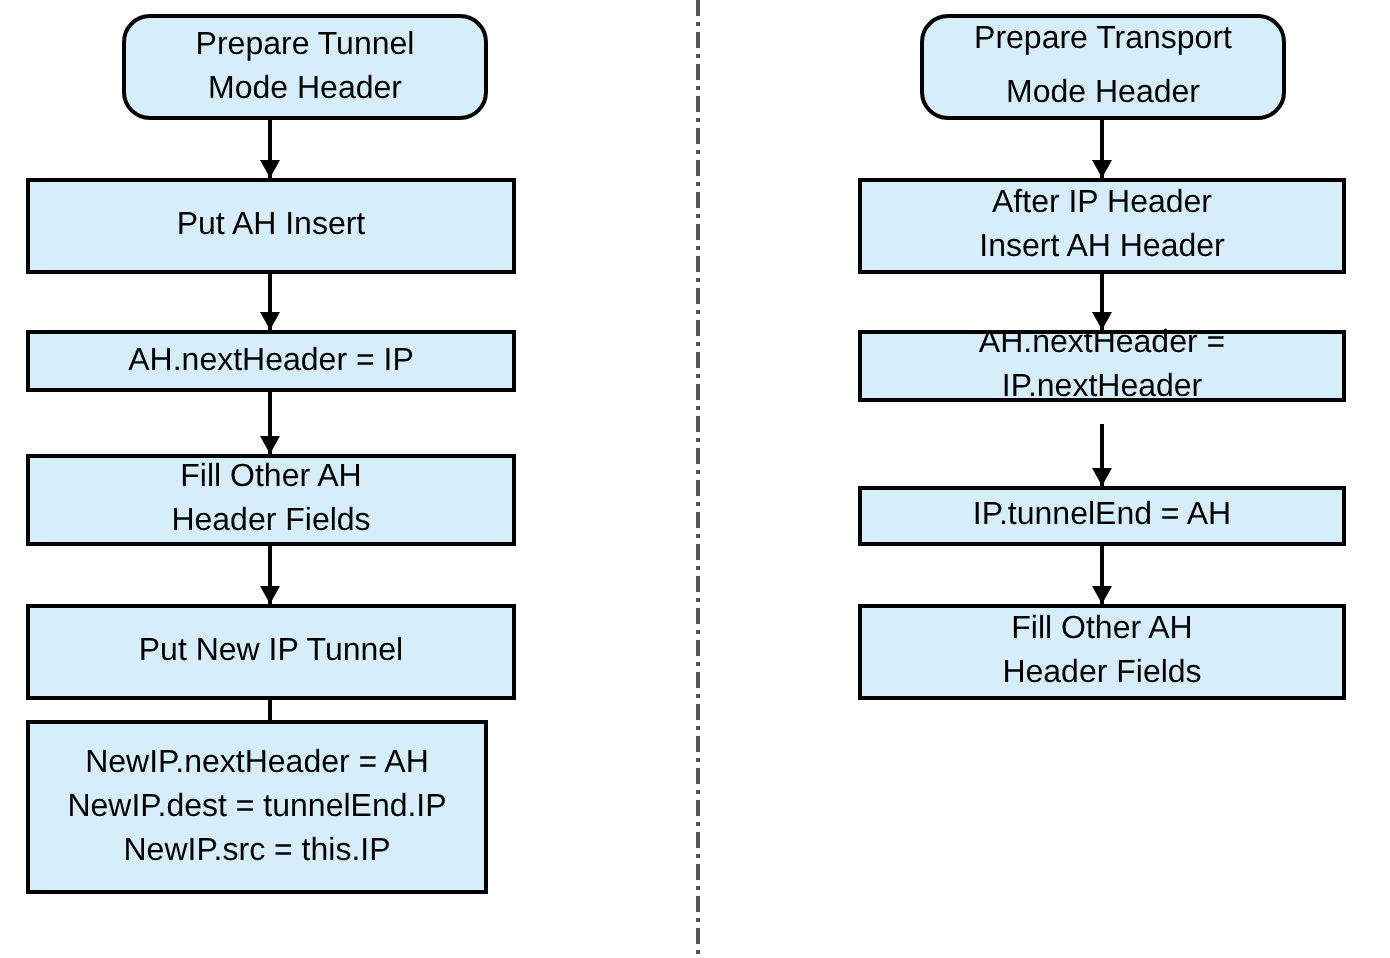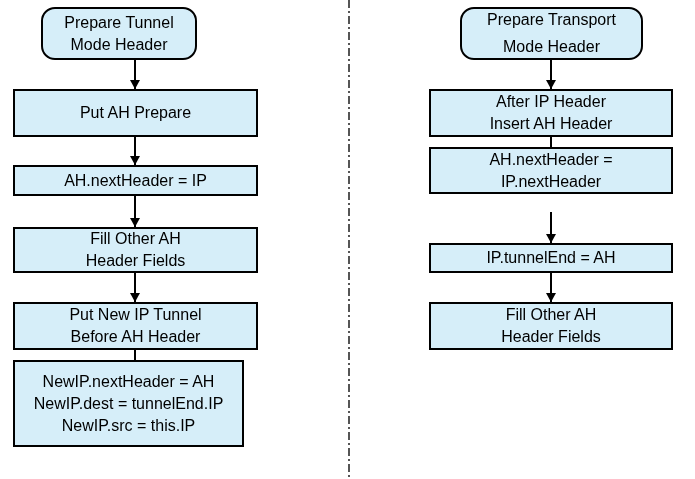--- a/index.html
+++ b/index.html
@@ -70,49 +70,48 @@
     border-top: 9px solid var(--arrow-color, #000000);
   }
 </style>
 </head>
 <body>
 
 <div class="canvas">
 
   <div class="separator" style="left:348px;"></div>
 
-  <div class="node rounded" style="left:41px; top:7px; width:156px; height:53px;">
+  <div class="node rounded" style="left:61px; top:7px; width:183px; height:53px;">
     <div class="line">Prepare Tunnel</div>
     <div class="line">Mode Header</div>
   </div>
 
   <div class="arrow" style="left:134px; top:60px; height:29px;"></div>
 
   <div class="node" style="left:13px; top:89px; width:245px; height:48px;">
-    <div class="line">Put AH Prepare</div>
+    <div class="line">Put AH Insert</div>
   </div>
 
   <div class="arrow" style="left:134px; top:137px; height:28px;"></div>
 
   <div class="node" style="left:13px; top:165px; width:245px; height:31px;">
     <div class="line">AH.nextHeader = IP</div>
   </div>
 
   <div class="arrow" style="left:134px; top:196px; height:31px;"></div>
 
   <div class="node" style="left:13px; top:227px; width:245px; height:46px;">
     <div class="line">Fill Other AH</div>
     <div class="line">Header Fields</div>
   </div>
 
   <div class="arrow" style="left:134px; top:273px; height:29px;"></div>
 
   <div class="node" style="left:13px; top:302px; width:245px; height:48px;">
     <div class="line">Put New IP Tunnel</div>
-    <div class="line">Before AH Header</div>
   </div>
 
   <div class="arrow" style="left:134px; top:350px; height:28px;"></div>
 
   <div class="node" style="left:13px; top:360px; width:231px; height:87px;">
     <div class="line">NewIP.nextHeader = AH</div>
     <div class="line">NewIP.dest = tunnelEnd.IP</div>
     <div class="line">NewIP.src = this.IP</div>
   </div>
 
@@ -123,21 +122,21 @@
 
   <div class="arrow" style="left:550px; top:60px; height:29px;"></div>
 
   <div class="node" style="left:429px; top:89px; width:244px; height:48px;">
     <div class="line">After IP Header</div>
     <div class="line">Insert AH Header</div>
   </div>
 
   <div class="arrow" style="left:550px; top:137px; height:28px;"></div>
 
-  <div class="node" style="left:429px; top:147px; width:244px; height:47px;">
+  <div class="node" style="left:429px; top:165px; width:244px; height:36px;">
     <div class="line">AH.nextHeader =</div>
     <div class="line">IP.nextHeader</div>
   </div>
 
   <div class="arrow" style="left:550px; top:212px; height:31px;"></div>
 
   <div class="node" style="left:429px; top:243px; width:244px; height:30px;">
     <div class="line">IP.tunnelEnd = AH</div>
   </div>
 

